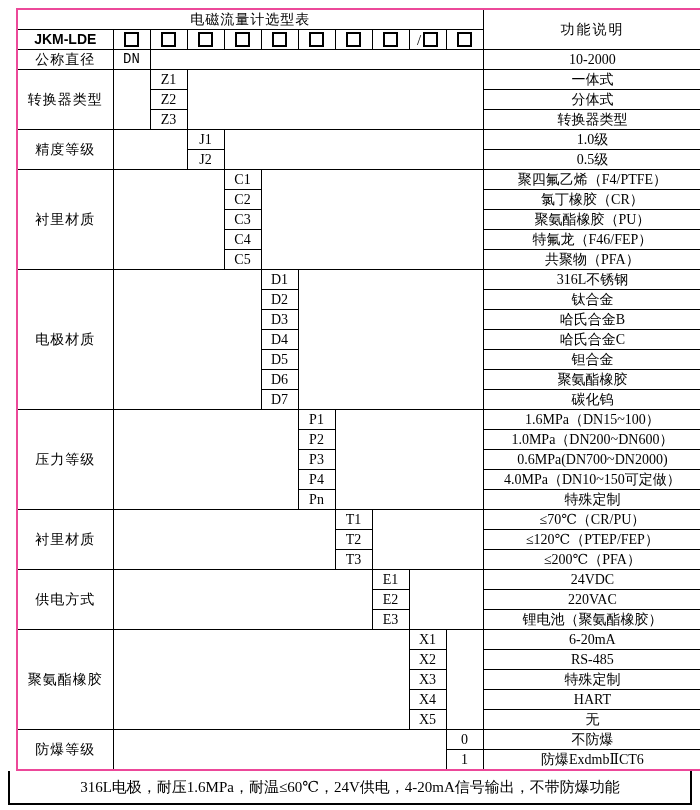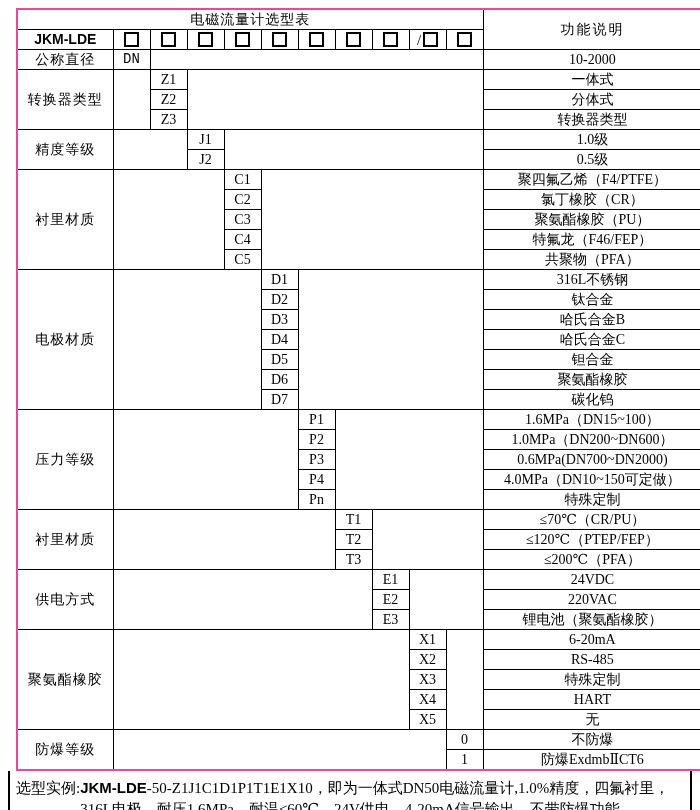--- a/index.html
+++ b/index.html
@@ -242,17 +242,16 @@
     <td class="desc">不防爆</td>
   </tr>
   <tr>
     <td class="code">1</td>
     <td class="desc">防爆ExdmbⅡCT6</td>
   </tr>
 </tbody>
     </table>
 
 <div class="bottom">
-  <div class="ex-line1"><span>选型实例:</span><span class="ex-model">JKM-LDE</span><span>-50-Z1J1C1D1P1T1E1X10，即为一体式DN50电磁流量计,1.0%精度，四氟衬里，</span></div>
   <div class="ex-line2">316L电极，耐压1.6MPa，耐温≤60℃，24V供电，4-20mA信号输出，不带防爆功能</div>
 
 </div>
 </div>
 
 </body></html>

